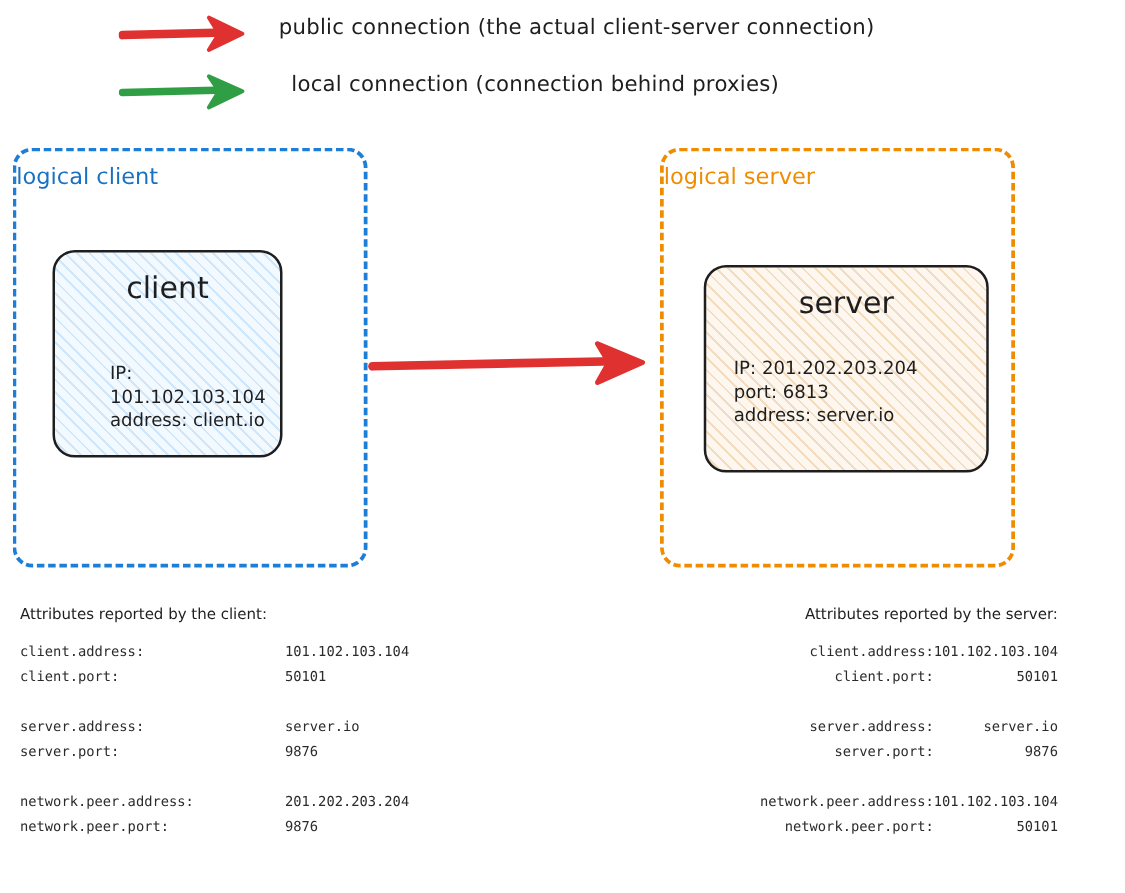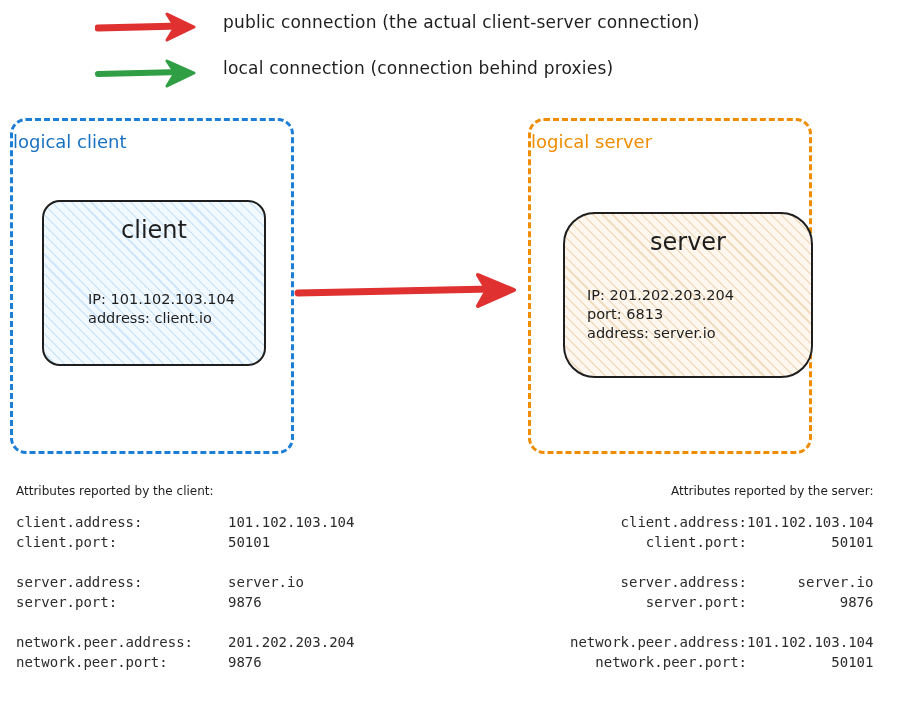--- a/index.html
+++ b/index.html
@@ -21,21 +21,21 @@
     inset: 0;
   }
 
   
   .legend-row {
     position: absolute;
     display: flex;
     align-items: flex-start;
   }
   .legend-row.public  { left: 95px; top: 12px; }
-  .legend-row.local   { left: 95px; top: 58px; }
+  .legend-row.local   { left: 95px; top: 58px; gap: 10px; }
 
   .legend-arrow {
     width: 110px;
     height: 30px;
     flex: 0 0 110px;
   }
   .legend-label {
     margin-left: 18px;
     font-family: "DejaVu Sans", sans-serif;
     font-size: 17px;
@@ -81,39 +81,38 @@
   .node {
     position: absolute;
     border: 2px solid #1e1e1e;
     border-radius: 18px;
     box-sizing: border-box;
     overflow: hidden;
   }
   .node.client {
     left: 42px;
     top: 200px;
-    width: 224px;
+    width: 184px;
     height: 166px;
     background-color: #ffffff;
     background-image: repeating-linear-gradient(
         45deg,
         #cfe6fb 0px, #cfe6fb 1.5px,
         #f2f9ff 1.5px, #f2f9ff 7px);
   }
   .node.server {
     left: 563px;
     top: 212px;
-    width: 250px;
+    width: 228px;
     height: 166px;
     background-color: #ffffff;
     background-image: repeating-linear-gradient(
         45deg,
         #f3ddc0 0px, #f3ddc0 1.5px,
         #fdf7ef 1.5px, #fdf7ef 7px);
-    border-radius: 32px;
   }
   .node-title {
     position: absolute;
     top: 14px;
     left: 0;
     right: 0;
     text-align: center;
     font-size: 24px;
     color: #1e1e1e;
     font-family: "DejaVu Sans", sans-serif;
@@ -147,21 +146,21 @@
 
   .attr-heading {
     font-size: 12px;
     color: #1e1e1e;
     margin-bottom: 14px;
     white-space: nowrap;
     font-family: "DejaVu Sans", sans-serif;
   }
   .attr-list {
     font-family: "DejaVu Sans Mono", monospace;
-    font-size: 14px;
+    font-size: 11px;
     line-height: 20px;
     color: #2b2b2b;
   }
   .attr-group { margin-bottom: 20px; }
   .attr-group:last-child { margin-bottom: 18px; }
   .attr-row {
     display: flex;
     white-space: pre;
   }
   .attr-key   { width: 212px; flex: 0 0 212px; }

